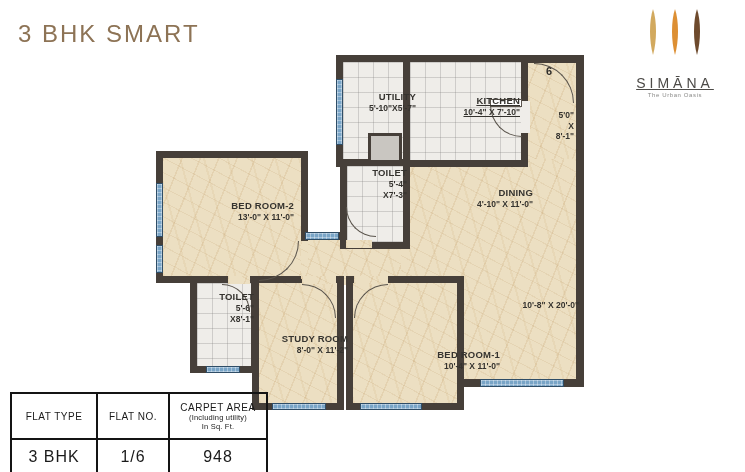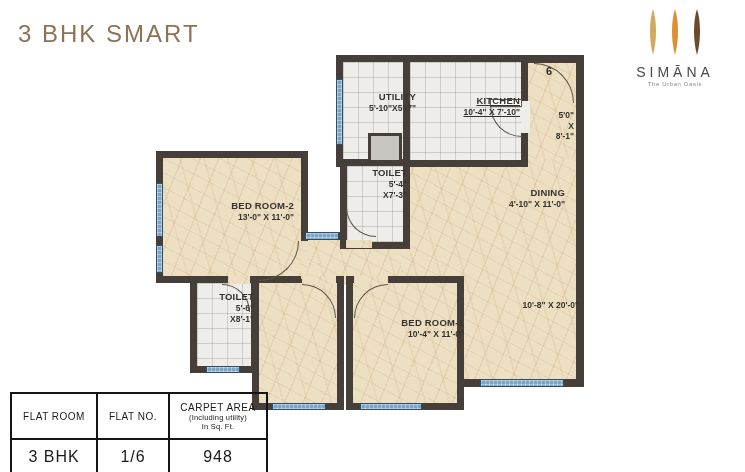--- a/index.html
+++ b/index.html
@@ -3,21 +3,21 @@
 <meta charset="utf-8">
 <style>
   html,body{margin:0;padding:0;background:#ffffff;}
   .screen{position:relative;width:745px;height:472px;background:#ffffff;overflow:hidden;
           font-family:"Liberation Sans",sans-serif;}
   .page-title{position:absolute;left:18px;top:20px;font-size:24px;letter-spacing:2px;
               color:#8d7355;font-weight:400;}
   
   .logo{position:absolute;right:10px;top:8px;width:120px;text-align:center;}
   .logo svg{display:block;margin:0 auto;}
-  .brand{font-size:14px;letter-spacing:4px;color:#4c4a47;margin-top:8px;}
+  .brand{font-size:14px;letter-spacing:4px;color:#4c4a47;margin-top:19px;text-decoration:underline;}
   .tagline{font-size:6px;letter-spacing:0.6px;color:#8a8a88;margin-top:1px;}
   
   .plan{position:absolute;left:148px;top:55px;width:436px;height:360px;}
   .floor,.room,.wall,.win,.gap,.platform{position:absolute;box-sizing:border-box;}
   .marble{background-color:#ecdfc2;
     background-image:
       repeating-linear-gradient(112deg, rgba(186,142,84,0.16) 0 1.5px, rgba(0,0,0,0) 1.5px 17px),
       repeating-linear-gradient(28deg,  rgba(176,132,74,0.12) 0 1px,  rgba(0,0,0,0) 1px 13px),
       repeating-linear-gradient(75deg,  rgba(210,180,130,0.18) 0 2px, rgba(0,0,0,0) 2px 23px);}
   .tile{background-color:#efede9;
@@ -128,46 +128,50 @@
     <div class="rlabel" style="left:382px;top:55px;width:44px;">
       <div class="rdim">5'0"</div>
       <div class="rdim">X</div>
       <div class="rdim">8'-1"</div>
     </div>
     <div class="rlabel" style="left:197px;top:112px;width:62px;">
       <div class="rname">TOILET</div>
       <div class="rdim">5'-4"</div>
       <div class="rdim">X7'-3"</div>
     </div>
-    <div class="rlabel" style="left:255px;top:132px;width:130px;padding-left:32px;">
+    <div class="rlabel" style="left:255px;top:132px;width:130px;">
       <div class="rname">DINING</div>
       <div class="rdim">4'-10" X 11'-0"</div>
     </div>
     <div class="rlabel" style="left:20px;top:145px;width:126px;">
       <div class="rname">BED ROOM-2</div>
       <div class="rdim">13'-0" X 11'-0"</div>
     </div>
     <div class="rlabel" style="left:46px;top:236px;width:60px;">
       <div class="rname">TOILET</div>
       <div class="rdim">5'-6"</div>
       <div class="rdim">X8'-1"</div>
     </div>
-    <div class="rlabel" style="left:198px;top:262px;width:118px;">
+    <div class="rlabel" style="left:100px;top:278px;width:100px;">
+      <div class="rname">STUDY ROOM</div>
+      <div class="rdim">8'-0" X 11'-2"</div>
+    </div>
+    <div class="rlabel" style="left:198px;top:294px;width:118px;padding-left:36px;">
       <div class="rname">BED ROOM-1</div>
       <div class="rdim">10'-4" X 11'-0"</div>
     </div>
     <div class="rlabel" style="left:305px;top:245px;width:126px;">
       <div class="rdim">10'-8" X 20'-0"</div>
     </div>
   </div>
 
   <table class="spec-table">
     <tbody>
         <tr>
-      <td class="th-cell c1">FLAT ROOM</td>
+      <td class="th-cell c1">FLAT TYPE</td>
       <td class="th-cell c2">FLAT NO.</td>
       <td class="th-cell c3">
         <div class="th-main">CARPET AREA</div>
         <div class="th-sub">(Including utility)</div>
         <div class="th-sub">In Sq. Ft.</div>
       </td>
     </tr>
     <tr>
       <td class="val-cell">3 BHK</td>
       <td class="val-cell">1/6</td>

